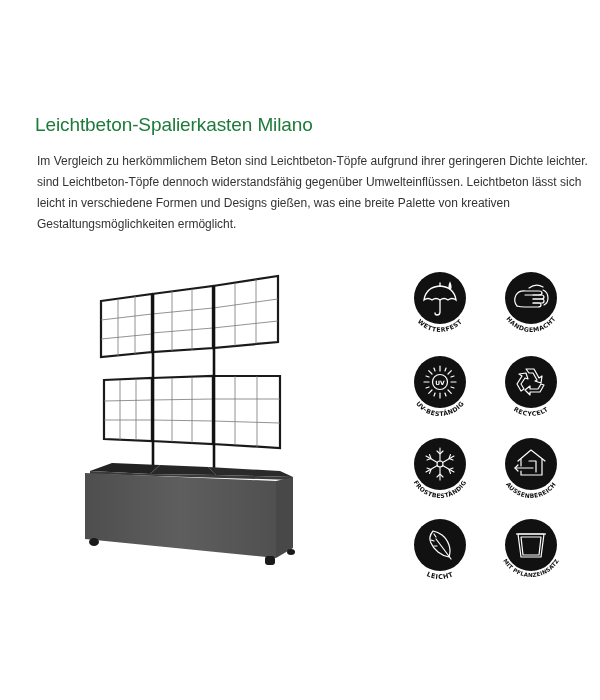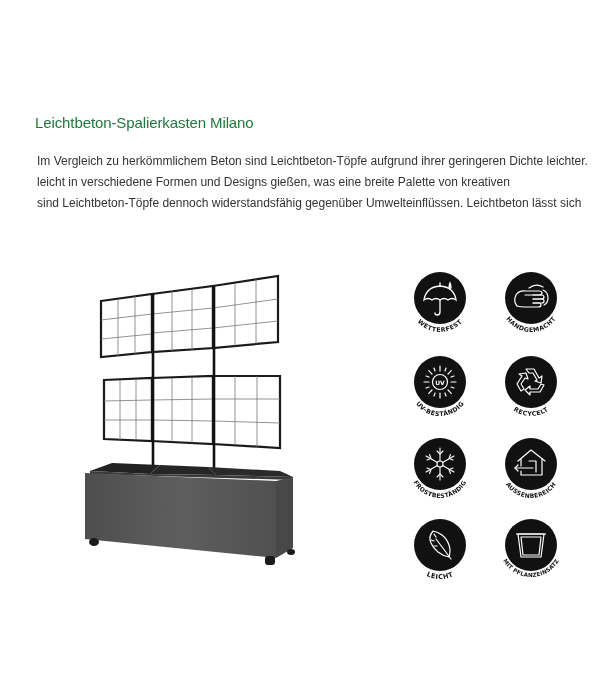--- a/index.html
+++ b/index.html
@@ -12,21 +12,21 @@
       height: 700px;
       position: relative;
       overflow: hidden;
       font-family: "Liberation Sans", "DejaVu Sans", sans-serif;
     }
     .title {
       position: absolute;
       left: 35px;
       top: 114px;
       margin: 0;
-      font-size: 15px;
+      font-size: 19px;
       font-weight: normal;
       color: #1d7a3a;
       letter-spacing: -0.1px;
       white-space: nowrap;
     }
     .description {
       position: absolute;
       left: 37px;
       top: 151px;
       width: 540px;
@@ -65,22 +65,23 @@
       overflow: visible;
     }
   </style>
 </head>
 <body>
 
 <h1 class="title">Leichtbeton-Spalierkasten Milano</h1>
 
 <p class="description">
   <span class="line">Im Vergleich zu herkömmlichem Beton sind Leichtbeton-Töpfe aufgrund ihrer geringeren Dichte leichter.</span>
+  <span class="line">sind Leichtbeton-Töpfe dennoch widerstandsfähig gegenüber Umwelteinflüssen. Leichtbeton lässt sich</span>
   <span class="line">leicht in verschiedene Formen und Designs gießen, was eine breite Palette von kreativen</span>
-  <span class="line">sind Leichtbeton-Töpfe dennoch widerstandsfähig gegenüber Umwelteinflüssen. Leichtbeton lässt sich</span>
+  <span class="line">Gestaltungsmöglichkeiten ermöglicht.</span>
 </p>
 
 <div class="product-image">
   <svg width="230" height="320" viewBox="0 0 230 320">
     <defs>
       <linearGradient id="bodyGrad" x1="0" y1="0" x2="1" y2="0">
         <stop offset="0" stop-color="#4e4e4e"></stop>
         <stop offset="0.5" stop-color="#5e5e5e"></stop>
         <stop offset="1" stop-color="#505050"></stop>
       </linearGradient>

